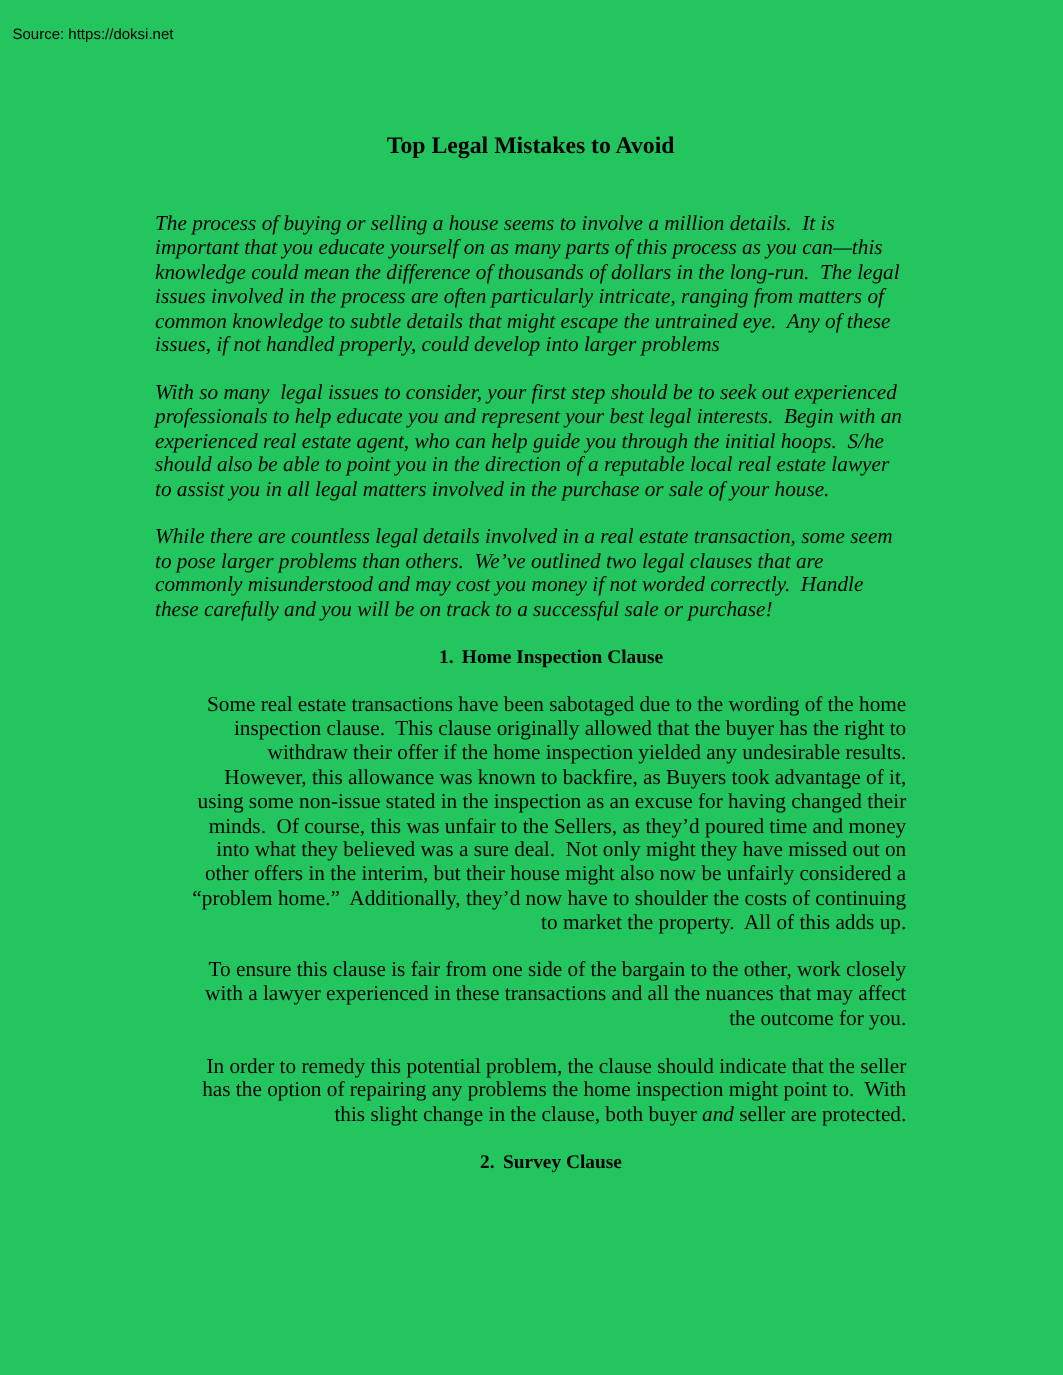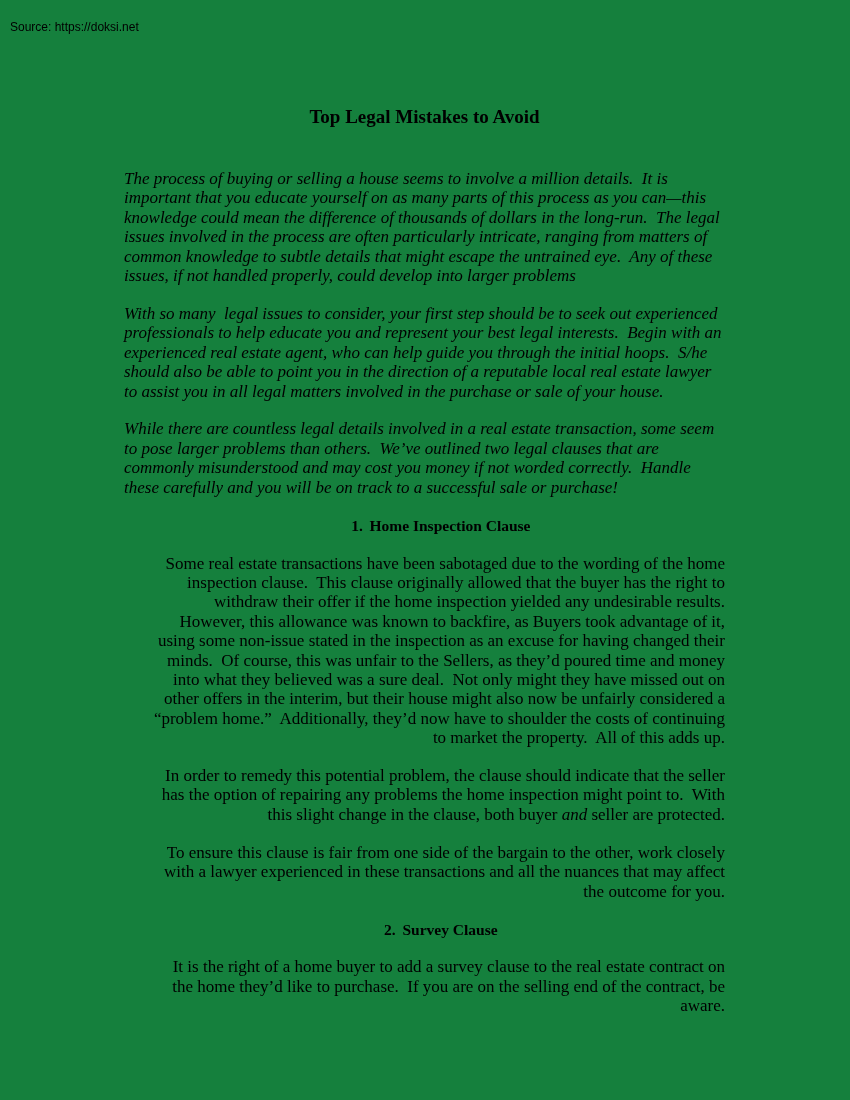--- a/index.html
+++ b/index.html
@@ -1,21 +1,21 @@
 <!DOCTYPE html>
 <html><head>
 <meta charset="utf-8">
 <style>
   * { margin: 0; padding: 0; box-sizing: border-box; }
   html, body { background: #ffffff; }
   .page {
     position: relative;
     width: 850px;
     height: 1100px;
-    background: #15803d;
+    background: #22c55e;
     color: #000000;
     font-family: "Liberation Serif", serif;
     overflow: hidden;
   }
   .source-line {
     position: absolute;
     left: 10px;
     top: 20px;
     font-family: "Liberation Sans", sans-serif;
     font-size: 12px;
@@ -63,21 +63,20 @@
     <h1 class="doc-title">Top Legal Mistakes to Avoid</h1>
 
     <p class="para intro-para">The process of buying or selling a house seems to involve a million details.  It is important that you educate yourself on as many parts of this process as you can—this knowledge could mean the difference of thousands of dollars in the long-run.  The legal issues involved in the process are often particularly intricate, ranging from matters of common knowledge to subtle details that might escape the untrained eye.  Any of these issues, if not handled properly, could develop into larger problems</p>
     <p class="para intro-para">With so many  legal issues to consider, your first step should be to seek out experienced professionals to help educate you and represent your best legal interests.  Begin with an experienced real estate agent, who can help guide you through the initial hoops.  S/he should also be able to point you in the direction of a reputable local real estate lawyer to assist you in all legal matters involved in the purchase or sale of your house.</p>
     <p class="para intro-para">While there are countless legal details involved in a real estate transaction, some seem to pose larger problems than others.  We’ve outlined two legal clauses that are commonly misunderstood and may cost you money if not worded correctly.  Handle these carefully and you will be on track to a successful sale or purchase!</p>
 
     <h2 class="section-heading"><span class="section-num">1.</span><span>Home Inspection Clause</span></h2>
 
     <p class="para body-para">Some real estate transactions have been sabotaged due to the wording of the home inspection clause.  This clause originally allowed that the buyer has the right to withdraw their offer if the home inspection yielded any undesirable results.  However, this allowance was known to backfire, as Buyers took advantage of it, using some non-issue stated in the inspection as an excuse for having changed their minds.  Of course, this was unfair to the Sellers, as they’d poured time and money into what they believed was a sure deal.  Not only might they have missed out on other offers in the interim, but their house might also now be unfairly considered a “problem home.”  Additionally, they’d now have to shoulder the costs of continuing to market the property.  All of this adds up.</p>
 
+    <p class="para body-para">To ensure this clause is fair from one side of the bargain to the other, work closely with a lawyer experienced in these transactions and all the nuances that may affect the outcome for you.</p>
+
     <p class="para body-para"><span>In order to remedy this potential problem, the clause should indicate that the seller has the option of repairing any problems the home inspection might point to.  With this slight change in the clause, both buyer </span><span class="em">and</span><span> seller are protected.</span></p>
-
-    <p class="para body-para">To ensure this clause is fair from one side of the bargain to the other, work closely with a lawyer experienced in these transactions and all the nuances that may affect the outcome for you.</p>
 
     <h2 class="section-heading"><span class="section-num">2.</span><span>Survey Clause</span></h2>
 
-    <p class="para body-para">It is the right of a home buyer to add a survey clause to the real estate contract on the home they’d like to purchase.  If you are on the selling end of the contract, be aware.</p>
   </div>
 </div>
 
 </body></html>

